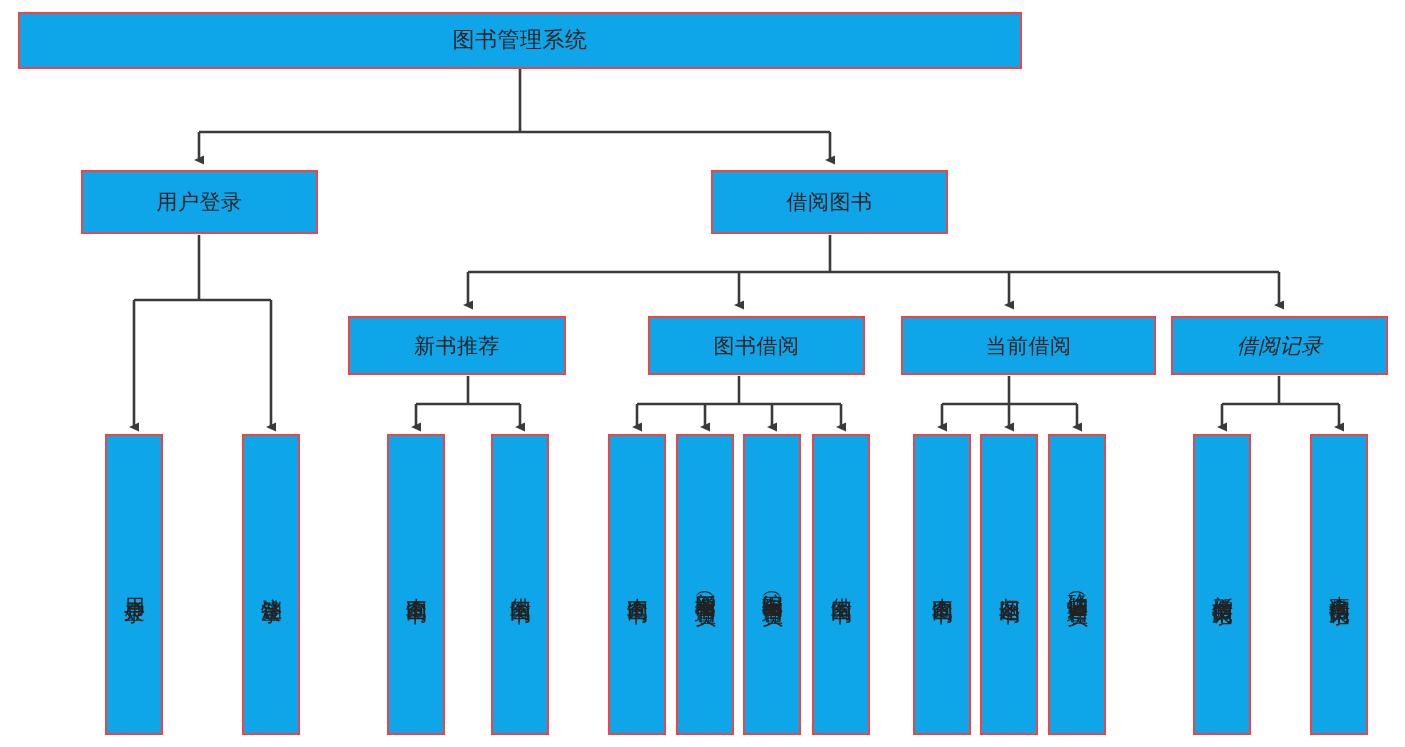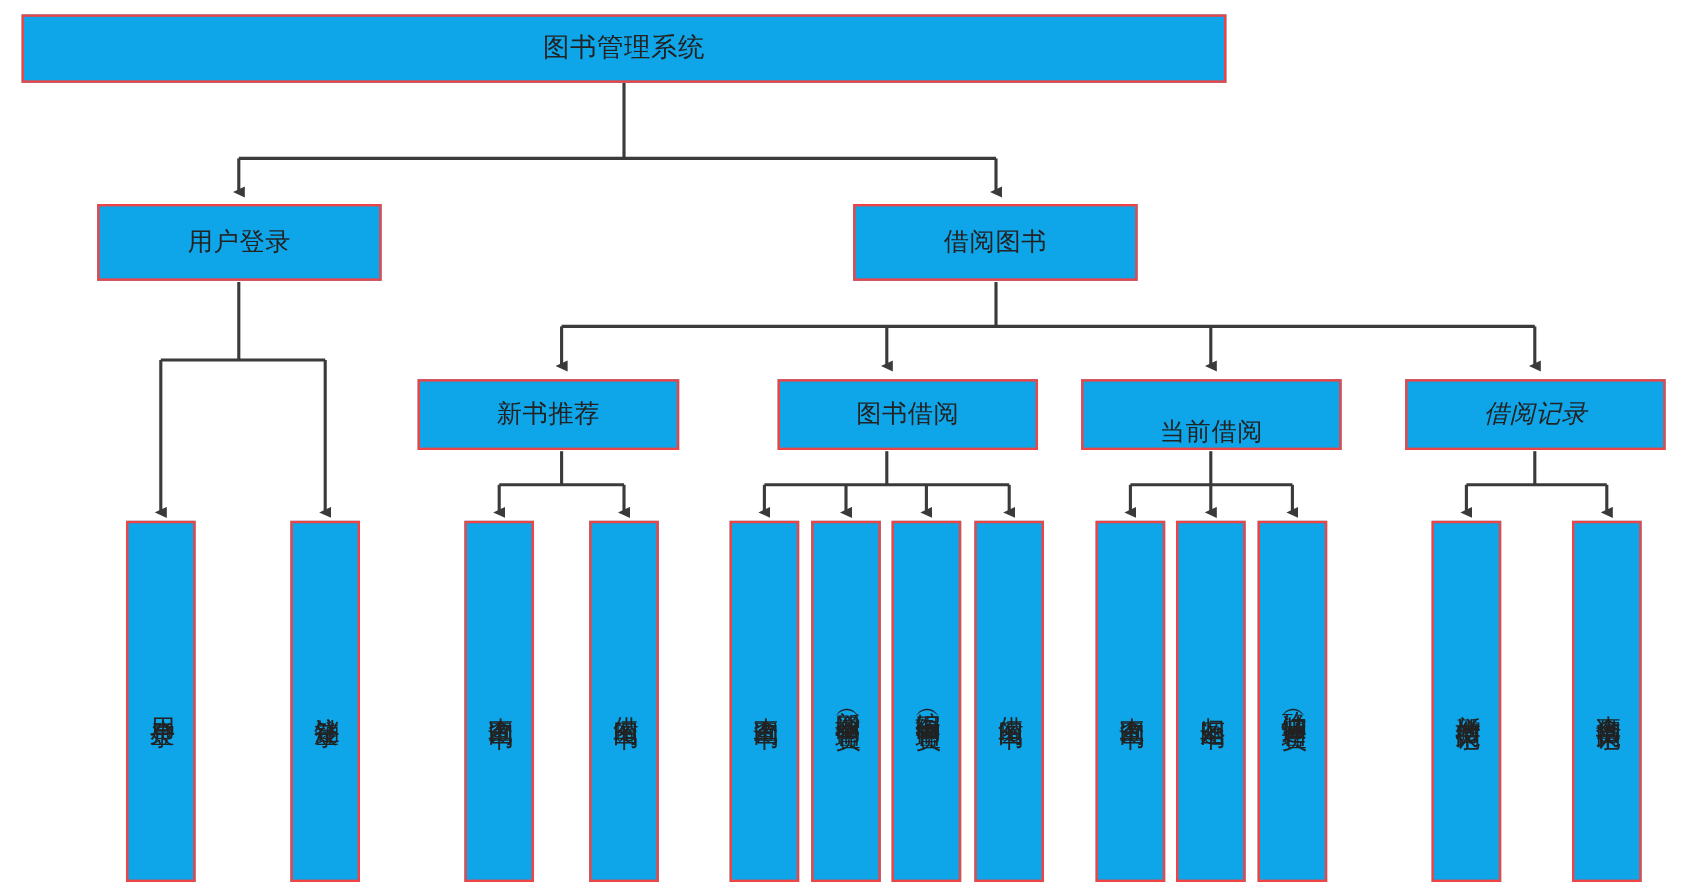--- a/index.html
+++ b/index.html
@@ -136,21 +136,21 @@
   <div class="node horiz" style="left:711px; top:170px; width:237px; height:64px;">
     <span>借阅图书</span>
   </div>
 
   <div class="node horiz" style="left:348px; top:316px; width:218px; height:59px;">
     <span>新书推荐</span>
   </div>
   <div class="node horiz" style="left:631px; top:316px; width:217px; height:59px;margin-left:17px;">
     <span>图书借阅</span>
   </div>
-  <div class="node horiz" style="left:901px; top:316px; width:217px; height:59px;align-items:flex-end;">
+  <div class="node horiz" style="left:901px; top:316px; width:255px; height:59px;">
     <span>当前借阅</span>
   </div>
   <div class="node horiz" style="left:1171px; top:316px; width:217px; height:59px;font-style:italic;">
     <span>借阅记录</span>
   </div>
 
   <div class="node vert" style="left:105px; top:434px; width:58px; height:301px;">
     <span class="vtext">用户登录</span>
   </div>
   <div class="node vert" style="left:242px; top:434px; width:58px; height:301px;">

